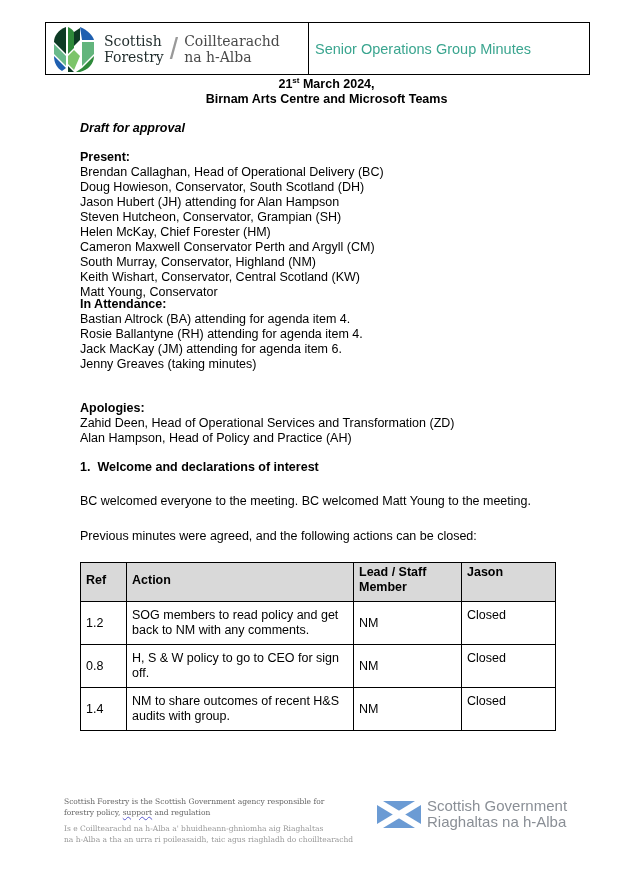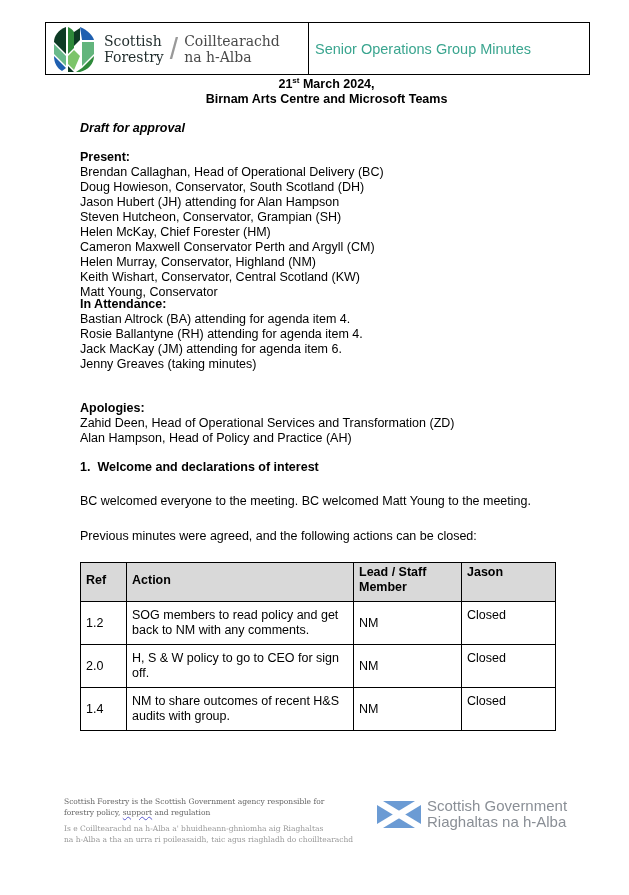--- a/index.html
+++ b/index.html
@@ -66,21 +66,21 @@
 <div class="block ital" style="top:121px;">Draft for approval</div>
 
 <div class="block" style="top:150px;">
   <div class="bold">Present:</div>
   <div>Brendan Callaghan, Head of Operational Delivery (BC)</div>
   <div>Doug Howieson, Conservator, South Scotland (DH)</div>
   <div>Jason Hubert (JH) attending for Alan Hampson</div>
   <div>Steven Hutcheon, Conservator, Grampian (SH)</div>
   <div>Helen McKay, Chief Forester (HM)</div>
   <div>Cameron Maxwell Conservator Perth and Argyll (CM)</div>
-  <div>Helen Murray, Conservator, Highland (NM)</div>
+  <div>South Murray, Conservator, Highland (NM)</div>
   <div>Keith Wishart, Conservator, Central Scotland (KW)</div>
   <div>Matt Young, Conservator</div>
 </div>
 
 <div class="block" style="top:297px;">
   <div class="bold">In Attendance:</div>
   <div>Bastian Altrock (BA) attending for agenda item 4.</div>
   <div>Rosie Ballantyne (RH) attending for agenda item 4.</div>
   <div>Jack MacKay (JM) attending for agenda item 6.</div>
   <div>Jenny Greaves (taking minutes)</div>
@@ -104,21 +104,21 @@
     <th class="c-lead">Lead / Staff Member</th>
     <th class="c-status">Jason</th>
   </tr>
   <tr>
     <td style="vertical-align:middle;">1.2</td>
     <td>SOG members to read policy and get back to NM with any comments.</td>
     <td style="vertical-align:middle;">NM</td>
     <td>Closed</td>
   </tr>
   <tr>
-    <td style="vertical-align:middle;">2.0</td>
+    <td style="vertical-align:middle;">0.8</td>
     <td>H, S &amp; W policy to go to CEO for sign off.</td>
     <td style="vertical-align:middle;">NM</td>
     <td>Closed</td>
   </tr>
   <tr>
     <td style="vertical-align:middle;">1.4</td>
     <td>NM to share outcomes of recent H&amp;S audits with group.</td>
     <td style="vertical-align:middle;">NM</td>
     <td>Closed</td>
   </tr>

